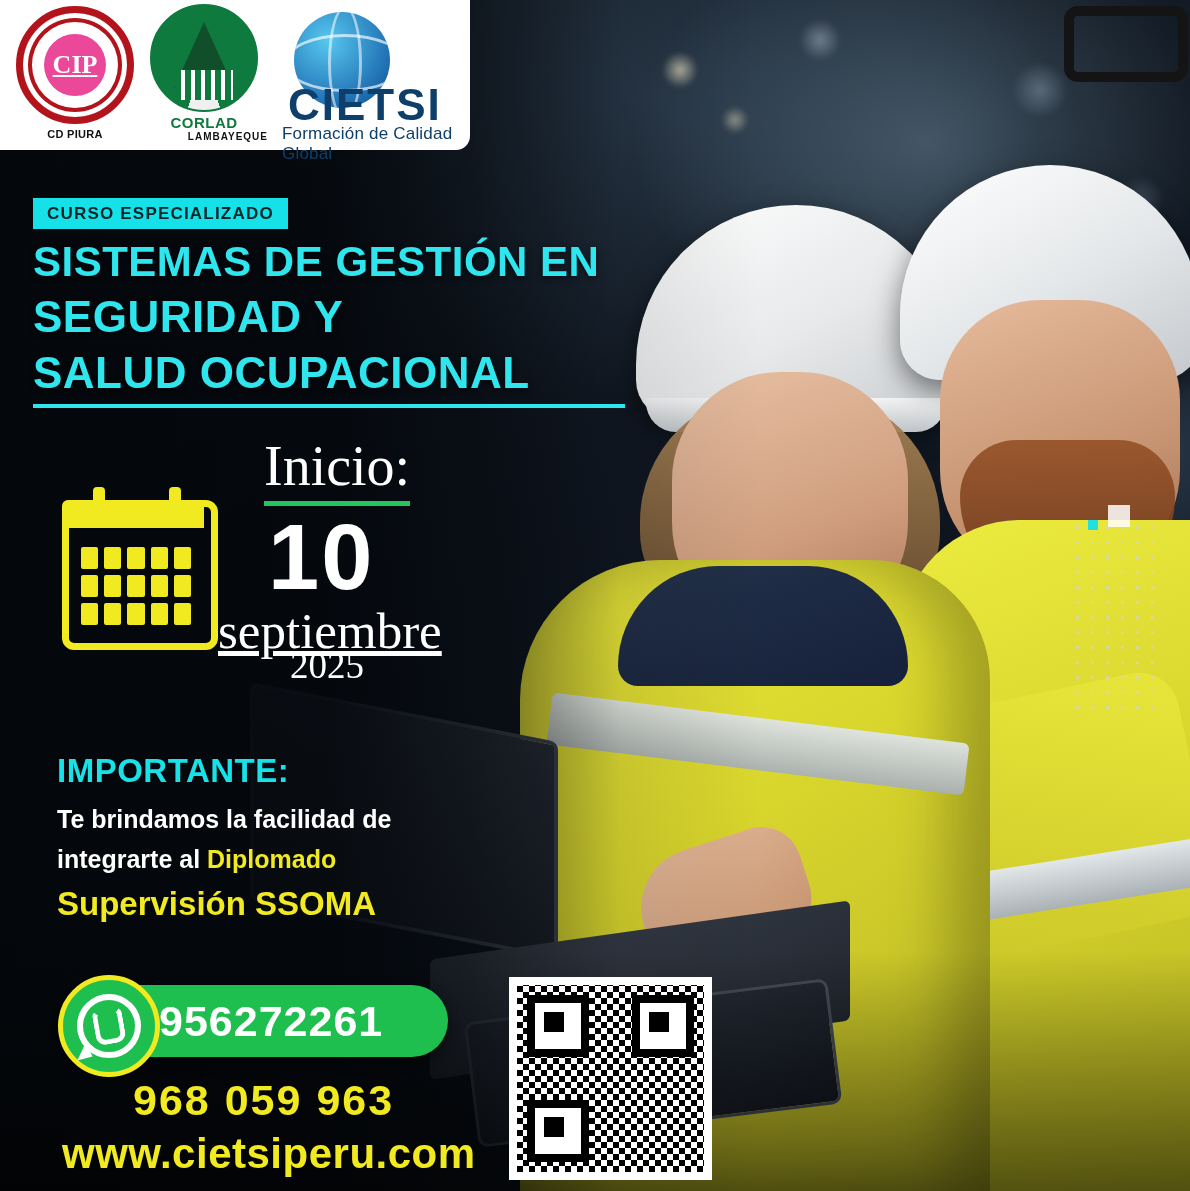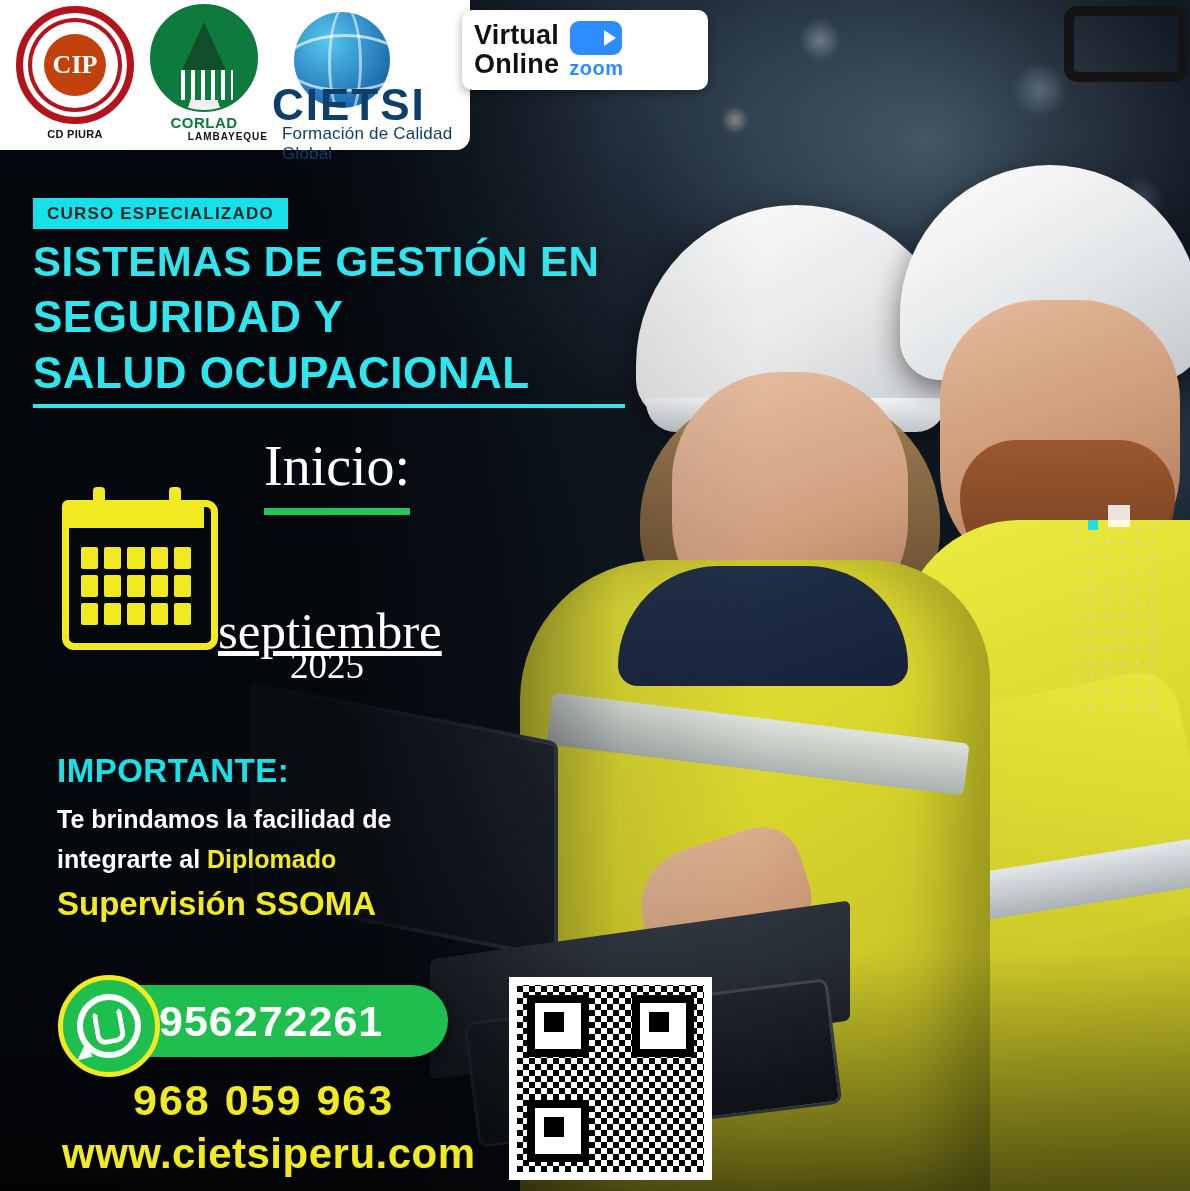--- a/index.html
+++ b/index.html
@@ -159,23 +159,24 @@
   
   .logos{position:absolute;left:0;top:0;width:470px;height:150px;background:#ffffff;border-bottom-right-radius:14px;}
   .logo-cip{position:absolute;left:14px;top:6px;width:122px;height:130px;text-align:center;}
   .cip-ring{
     width:104px;height:104px;margin:0 auto;border-radius:50%;
     border:7px solid #b3141b;background:#fff;position:relative;
     box-shadow:inset 0 0 0 5px #fff, inset 0 0 0 9px #b3141b;
   }
   .cip-inner{
     position:absolute;left:50%;top:50%;transform:translate(-50%,-50%);
-    width:62px;height:62px;border-radius:50%;background:#c2410c;
+    width:62px;height:62px;border-radius:50%;background:#ec4899;
     color:#fff;font-weight:bold;font-size:26px;line-height:62px;
     font-family:"Liberation Serif", serif;
+    text-decoration:underline;
   }
   .cip-caption{font-size:11px;font-weight:bold;color:#111;margin-top:4px;letter-spacing:.3px;}
   .logo-corlad{position:absolute;left:140px;top:4px;width:128px;height:142px;text-align:center;}
   .corlad-circle{
     width:104px;height:104px;margin:0 auto;border-radius:50%;
     background:conic-gradient(#0f7a3d 0 45%, #f0f0f0 45% 55%, #0f7a3d 55% 100%);
     position:relative;overflow:hidden;border:2px solid #0f7a3d;
   }
   .corlad-a{
     position:absolute;left:50%;top:16px;transform:translateX(-50%);
@@ -197,21 +198,21 @@
   }
   .globe:before{
     content:"";position:absolute;left:-10px;top:22px;width:116px;height:52px;
     border:3px solid rgba(255,255,255,.65);border-radius:50%;
   }
   .globe:after{
     content:"";position:absolute;left:34px;top:-6px;width:28px;height:108px;
     border:3px solid rgba(255,255,255,.55);border-radius:50%;
   }
   .cietsi-word{
-    position:absolute;left:0;top:72px;font-size:44px;font-weight:bold;color:#0e3f6b;
+    position:absolute;left:16px;top:72px;font-size:44px;font-weight:bold;color:#0e3f6b;
     letter-spacing:2px;font-family:"Liberation Sans", sans-serif;
   }
   .cietsi-sub{position:absolute;left:10px;top:116px;font-size:17px;color:#0e3f6b;letter-spacing:.2px;}
 
   
   .zoom-badge{
     position:absolute;left:462px;top:10px;width:246px;height:80px;
     background:#fff;border-radius:10px;display:flex;align-items:center;
     padding:0 12px;box-sizing:border-box;gap:10px;
     box-shadow:0 3px 10px rgba(0,0,0,.35);
@@ -249,21 +250,21 @@
   }
   .cal-top{position:absolute;left:-7px;top:-7px;width:142px;height:28px;background:#f2ea20;border-radius:6px 6px 0 0;}
   .cal-ring1,.cal-ring2{position:absolute;top:-20px;width:12px;height:22px;background:#f2ea20;border-radius:4px;}
   .cal-ring1{left:24px;}
   .cal-ring2{left:100px;}
   .cal-grid{position:absolute;left:12px;top:40px;width:110px;height:78px;
     display:grid;grid-template-columns:repeat(5,1fr);grid-template-rows:repeat(3,1fr);gap:6px;}
   .cal-grid span{background:#f2ea20;border-radius:2px;display:block;}
   .inicio{
     position:absolute;left:264px;top:434px;color:#fff;font-size:56px;
-    font-family:"Liberation Serif", serif;border-bottom:7px solid #22c55e;padding-bottom:10px;
+    font-family:"Liberation Serif", serif;border-bottom:5px solid #22c55e;padding-bottom:3px;
   }
   .day{
     position:absolute;left:268px;top:505px;color:#fff;font-size:92px;font-weight:bold;
     font-family:"Liberation Sans", sans-serif;letter-spacing:2px;
   }
   .month{position:absolute;left:218px;top:602px;color:#fff;font-size:51px;font-family:"Liberation Serif", serif;text-decoration:underline;}
   .year{position:absolute;left:290px;top:644px;color:#fff;font-size:37px;font-family:"Liberation Serif", serif;}
 
   
   .imp-title{
@@ -372,30 +373,20 @@
       <div class="corlad-t2">LAMBAYEQUE</div>
     </div>
 
     <div class="logo-cietsi">
       <div class="globe"></div>
       <div class="cietsi-word">CIETSI</div>
       <div class="cietsi-sub">Formación de Calidad Global</div>
     </div>
   </div>
 
-  <div class="zoom-badge">
-    <div class="zoom-txt">
-      <div>Virtual</div>
-      <div>Online</div>
-    </div>
-    <div class="zoom-logo">
-      <div class="zoom-cam"></div>
-      <div class="zoom-word">zoom</div>
-    </div>
-  </div>
 
   <div class="tag">CURSO ESPECIALIZADO</div>
   <div class="h-line h2">SEGURIDAD Y</div>
   <div class="h-line h1">SISTEMAS DE GESTIÓN EN</div>
   <div class="h-line h3">SALUD OCUPACIONAL</div>
   <div class="h-underline"></div>
 
   <div class="cal">
     <div class="cal-top"></div>
     <div class="cal-ring1"></div>
@@ -412,20 +403,21 @@
         <span></span>
         <span></span>
       <span></span>
         <span></span>
         <span></span>
         <span></span>
         <span></span>
     </div>
   </div>
   <div class="inicio">Inicio:</div>
+  <div class="day">10</div>
   <div class="month">septiembre</div>
   <div class="year">2025</div>
 
   <div class="imp-title">IMPORTANTE:</div>
   <div class="imp-l1">Te brindamos la facilidad de</div>
   <div class="imp-l2"><span>integrarte al </span><b>Diplomado</b></div>
   <div class="imp-l3">Supervisión SSOMA</div>
 
   <div class="wa-pill">
     <span class="wa-num">956272261</span>

